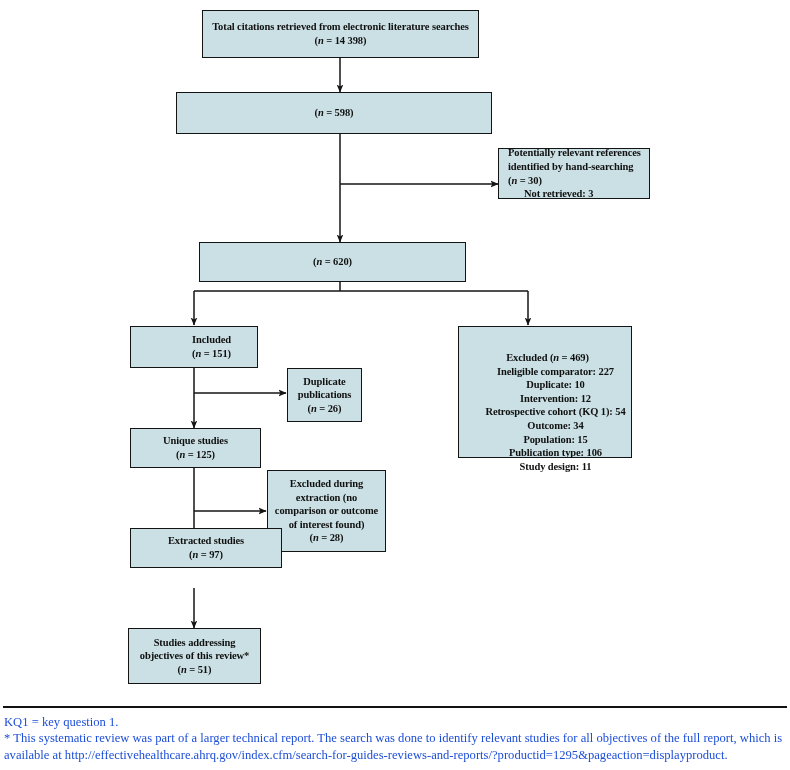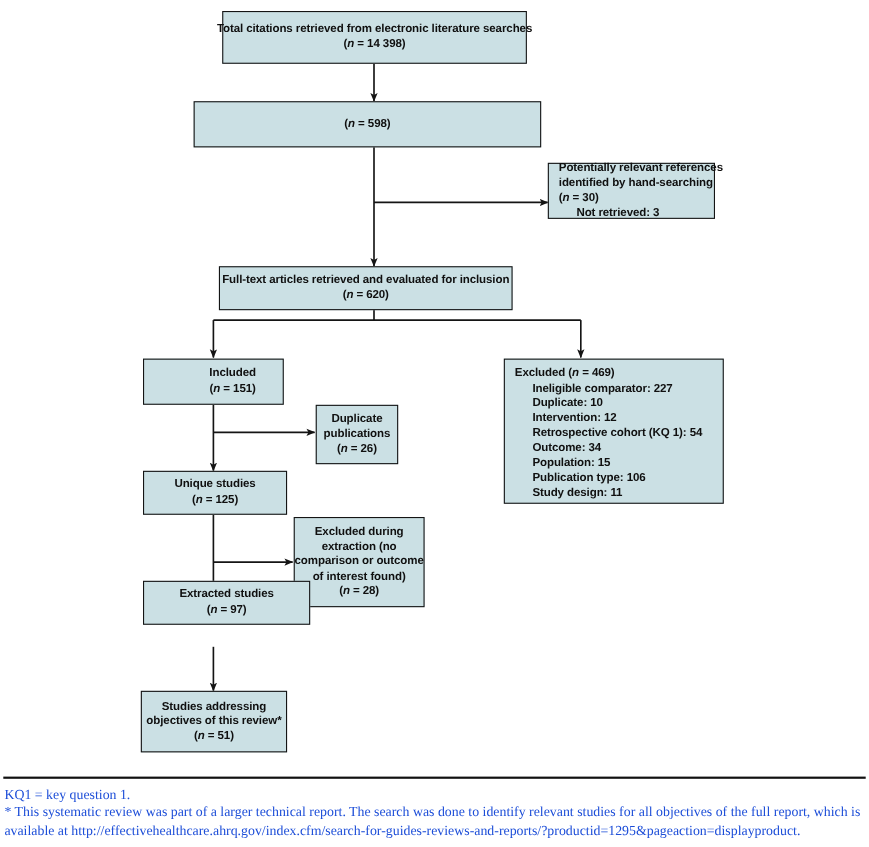--- a/index.html
+++ b/index.html
@@ -39,20 +39,21 @@
     padding: 2px 4px;
     letter-spacing: -0.1px;
   }
   .box.left-align {
     align-items: flex-start;
     text-align: left;
     padding-left: 9px;
   }
   .box .line {
     white-space: nowrap;
+    font-family: Liberation Serif, serif;
   }
   .box .indent {
     padding-left: 16px;
   }
   .ital {
     font-style: italic;
   }
   .footnote {
     position: absolute;
     left: 4px;
@@ -126,30 +127,29 @@
 </div>
 
 <div class="box left-align" style="left:498px; top:148px; width:152px; height:51px; justify-content:center;">
   <span class="line">Potentially relevant references</span>
   <span class="line">identified by hand-searching</span>
   <span class="line"><span>(</span><span class="ital">n</span><span> = 30)</span></span>
   <span class="line indent">Not retrieved: 3</span>
 </div>
 
 <div class="box" style="left:199px; top:242px; width:267px; height:40px;">
-  <span class="line">Full-text articles retrieved and evaluated for inclusion</span>
   <span class="line"><span>(</span><span class="ital">n</span><span> = 620)</span></span>
 </div>
 
 <div class="box" style="left:130px; top:326px; width:128px; height:42px;padding-left:39px;">
   <span class="line">Included</span>
   <span class="line"><span>(</span><span class="ital">n</span><span> = 151)</span></span>
 </div>
 
-<div class="box left-align" style="left:458px; top:326px; width:200px; height:132px; justify-content:flex-start; padding-top:6px;">
+<div class="box left-align" style="left:458px; top:326px; width:174px; height:132px; justify-content:flex-start; padding-top:24px;align-items:center;">
   <span class="line"><span>Excluded (</span><span class="ital">n</span><span> = 469)</span></span>
   <span class="line indent">Ineligible comparator: 227</span>
   <span class="line indent">Duplicate: 10</span>
   <span class="line indent">Intervention: 12</span>
   <span class="line indent">Retrospective cohort (KQ 1): 54</span>
   <span class="line indent">Outcome: 34</span>
   <span class="line indent">Population: 15</span>
   <span class="line indent">Publication type: 106</span>
   <span class="line indent">Study design: 11</span>
 </div>

